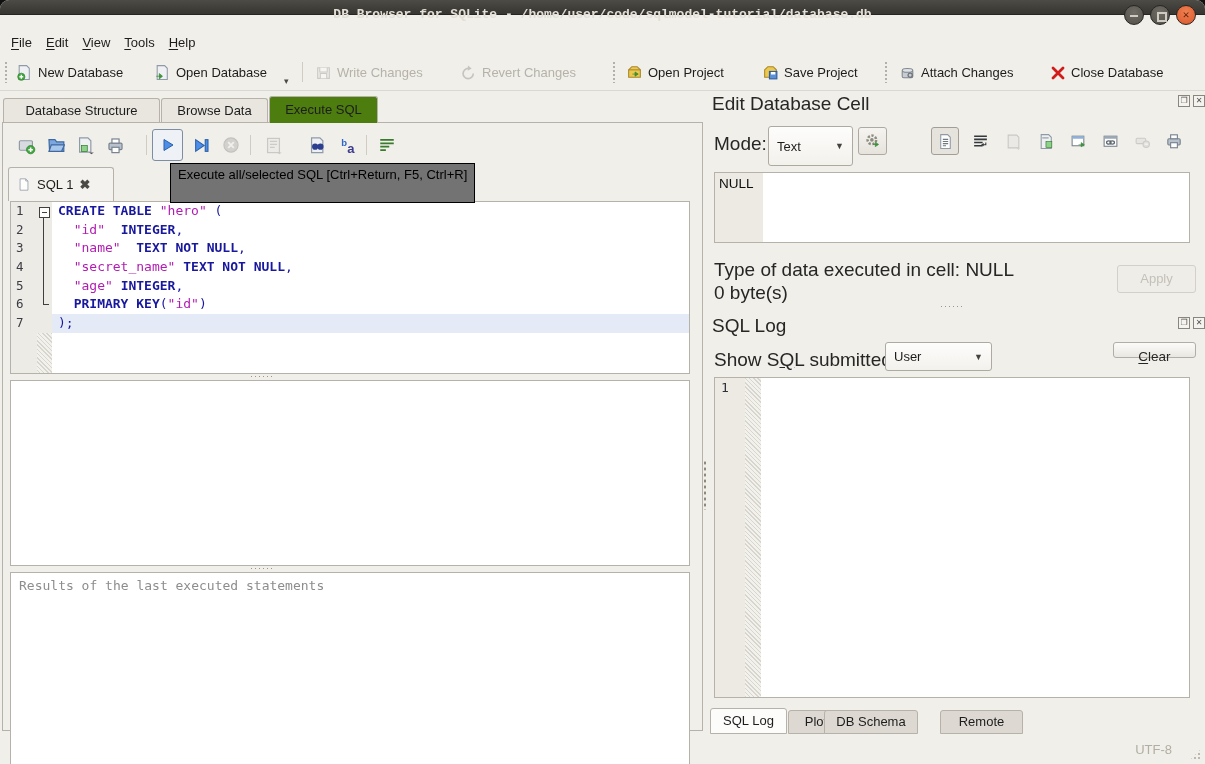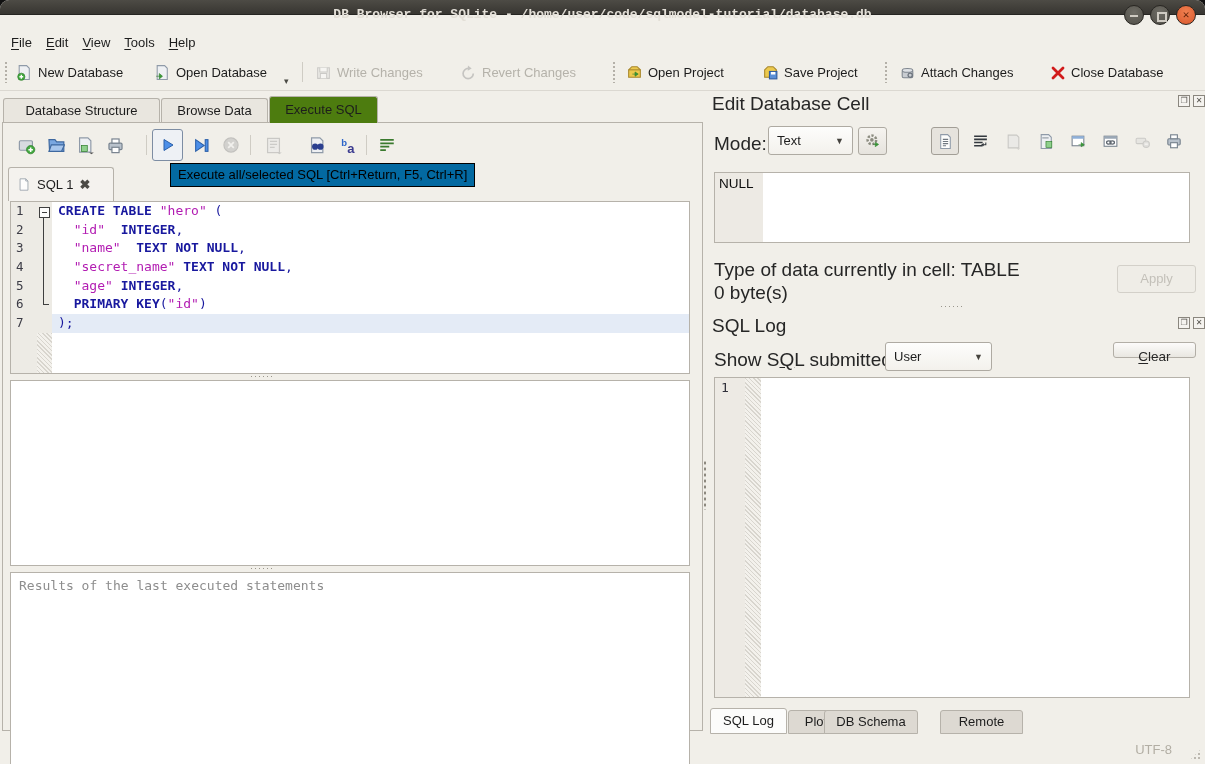--- a/index.html
+++ b/index.html
@@ -50,22 +50,22 @@
   .exec-box{position:absolute;left:152px;top:129px;width:31px;height:32px;
     border:1px solid #7d8da3;border-radius:3px;background:#eef1f5;display:flex;
     align-items:center;justify-content:center;}
   .sql-sep{position:absolute;top:135px;width:1px;height:20px;background:#cfccc4;}
   
   .sqltab{position:absolute;left:8px;top:167px;width:106px;height:34px;
     background:#f4f2ee;border:1px solid #b6b2aa;border-bottom:none;border-radius:3px 3px 0 0;
     display:flex;align-items:center;gap:6px;padding:0 8px;z-index:2;}
   .sqltab .x{color:#4c4a45;font-size:13px;font-weight:bold;}
   
-  .tooltip{position:absolute;left:170px;top:163px;height:24px;line-height:22px;
-    background:#0369a1;border:1px solid #000;padding:0 7px;z-index:10;font-size:13px;color:#000;}
+  .tooltip{position:absolute;left:170px;top:163px;height:40px;line-height:22px;
+    background:#737373;border:1px solid #000;padding:0 7px;z-index:10;font-size:13px;color:#000;}
   
   .editor{position:absolute;left:10px;top:201px;width:680px;height:173px;
     background:#fff;border:1px solid #b6b2aa;overflow:hidden;font-family:"DejaVu Sans Mono",monospace;
     font-size:13px;}
   .editor .gutter-bg{position:absolute;left:0;top:0;width:26px;height:100%;background:#edebe5;}
   .editor .fold-bg{position:absolute;left:26px;top:0;width:15px;height:100%;background:#edebe5;}
   .editor .fold-hatch{position:absolute;left:26px;top:131px;width:15px;height:42px;
     background:repeating-linear-gradient(45deg,#d8d5ce 0 1px,#f3f1ec 1px 3px);}
   .cl{position:relative;display:flex;height:18.7px;line-height:18.7px;}
   .cl .ln{width:26px;padding-left:5px;color:#3c3c46;z-index:1;font-size:12.5px;}
@@ -391,21 +391,21 @@
 
   <div class="vsplit"></div>
 
   <div class="dock-title" style="left:712px;top:93px">Edit Database Cell</div>
   <div class="dock-btns" style="left:1178px;top:95px">
     <div class="dock-btn">❐</div>
     <div class="dock-btn">✕</div>
   </div>
 
   <div class="dock-title" style="left:714px;top:133px">Mode:</div>
-  <div class="combo" style="left:768px;top:126px;width:85px;height:29px">
+  <div class="combo" style="left:768px;top:126px;width:85px;height:40px">
     <span>Text</span>
     <span class="arrow">▼</span>
   </div>
   <div class="gear-btn">
       <svg width="18" height="18" viewBox="0 0 16 16">
         <circle cx="7" cy="7" r="3.8" fill="none" stroke="#8c8c80" stroke-width="2.2" stroke-dasharray="2 1.4"></circle>
         <circle cx="7" cy="7" r="1.6" fill="#8c8c80"></circle>
         <path d="M8 11h4M10 9l3 2-3 2z" fill="#43a940" stroke="#2d7c2b" stroke-width=".5"></path>
       </svg>
     </div>
@@ -464,21 +464,21 @@
         <rect x="5" y="2.5" width="6" height="3.5" fill="#fff" stroke="#77828e"></rect>
         <rect x="5" y="9.5" width="6" height="4.5" fill="#fff" stroke="#77828e"></rect>
       </svg>
     </div>
 
   <div class="cell-editor">
     <div class="col"></div>
     <div class="val">NULL</div>
   </div>
 
-  <div class="dock-title" style="left:714px;top:259px">Type of data currently in cell: TABLE</div>
+  <div class="dock-title" style="left:714px;top:259px">Type of data executed in cell: NULL</div>
   <div class="dock-title" style="left:714px;top:282px">0 byte(s)</div>
   <div class="btn disabled" style="left:1117px;top:265px;width:79px;height:28px;line-height:26px"><span>Apply</span></div>
 
   <div class="hsplit" style="left:940px;top:304px">······</div>
 
   <div class="dock-title" style="left:712px;top:315px">SQL Log</div>
   <div class="dock-btns" style="left:1178px;top:317px">
     <div class="dock-btn">❐</div>
     <div class="dock-btn">✕</div>
   </div>

